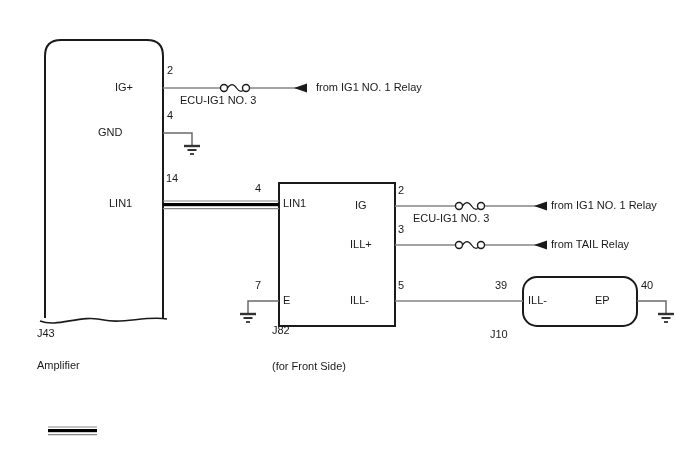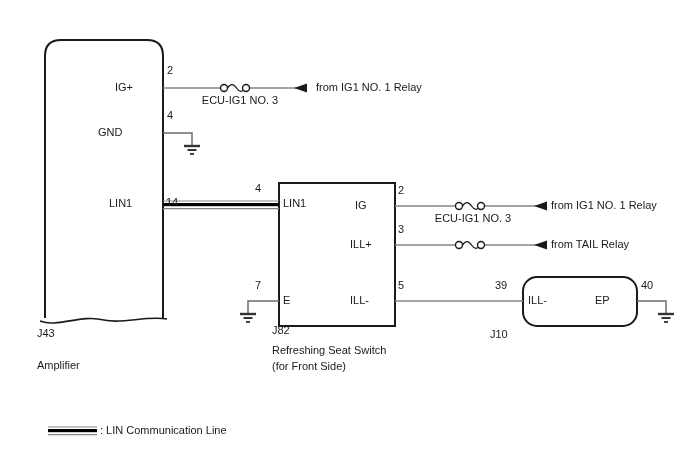--- a/index.html
+++ b/index.html
@@ -5,21 +5,21 @@
   html,body{margin:0;padding:0;background:#fff;}
   #stage{
     position:relative;width:688px;height:463px;background:#ffffff;
     font-family:"Liberation Sans","DejaVu Sans",sans-serif;color:#1a1a1a;overflow:hidden;
   }
   svg.layer{position:absolute;left:0;top:0;width:688px;height:463px;}
   .lbl{
     position:absolute;font-size:11px;line-height:13px;white-space:nowrap;color:#1a1a1a;
   }
   .r{text-align:left;}
-  .c{text-align:center;}
+  .c{}
 </style>
 </head>
 <body>
 
 <div id="stage">
 
   <svg class="layer" viewBox="0 0 688 463">
 
     <g>
       <path d="M45 318 L45 56 Q45 40 61 40 L147 40 Q163 40 163 56 L163 318" fill="none" stroke="#1a1a1a" stroke-width="2"></path>
@@ -97,50 +97,48 @@
       <rect x="48" y="429" width="49" height="3.2" fill="#000"></rect>
       <path d="M48 434.7 H97" stroke="#858585" stroke-width="1.2" fill="none"></path>
     </g>
   </svg>
 
   <div class="lbl r" style="left:115px;top:81px;width:43px">IG+</div>
   <div class="lbl" style="left:167px;top:64px">2</div>
   <div class="lbl r" style="left:98px;top:126px;width:43px">GND</div>
   <div class="lbl" style="left:167px;top:109px">4</div>
   <div class="lbl r" style="left:109px;top:197px;width:49px">LIN1</div>
-  <div class="lbl" style="left:166px;top:196px">14</div>
+  <div class="lbl" style="left:166px;top:172px">14</div>
 
   <div class="lbl" style="left:37px;top:327px">J43</div>
   <div class="lbl" style="left:37px;top:359px">Amplifier</div>
 
   <div class="lbl c" style="left:180px;top:94px;width:120px">ECU-IG1 NO. 3</div>
   <div class="lbl" style="left:316px;top:81px">from IG1 NO. 1 Relay</div>
 
   <div class="lbl" style="left:283px;top:197px">LIN1</div>
   <div class="lbl r" style="left:255px;top:182px;width:20px">4</div>
   <div class="lbl r" style="left:355px;top:199px;width:36px">IG</div>
   <div class="lbl" style="left:398px;top:184px">2</div>
   <div class="lbl r" style="left:350px;top:238px;width:41px">ILL+</div>
   <div class="lbl" style="left:398px;top:223px">3</div>
   <div class="lbl r" style="left:350px;top:294px;width:41px">ILL-</div>
   <div class="lbl" style="left:398px;top:279px">5</div>
   <div class="lbl" style="left:283px;top:294px">E</div>
   <div class="lbl r" style="left:255px;top:279px;width:20px">7</div>
 
   <div class="lbl" style="left:272px;top:324px">J82</div>
-  <div class="lbl" style="left:272px;top:344px">Refreshing Seat Switch</div>
   <div class="lbl" style="left:272px;top:360px">(for Front Side)</div>
 
   <div class="lbl c" style="left:413px;top:212px;width:120px">ECU-IG1 NO. 3</div>
   <div class="lbl" style="left:551px;top:199px">from IG1 NO. 1 Relay</div>
 
   <div class="lbl" style="left:551px;top:238px">from TAIL Relay</div>
 
   <div class="lbl r" style="left:495px;top:279px;width:24px">39</div>
   <div class="lbl" style="left:528px;top:294px">ILL-</div>
   <div class="lbl r" style="left:595px;top:294px;width:36px">EP</div>
   <div class="lbl" style="left:641px;top:279px">40</div>
 
   <div class="lbl" style="left:490px;top:328px">J10</div>
 
-  <div class="lbl" style="left:100px;top:424px">: LIN Communication Line</div>
 
 </div>
 
 </body></html>

